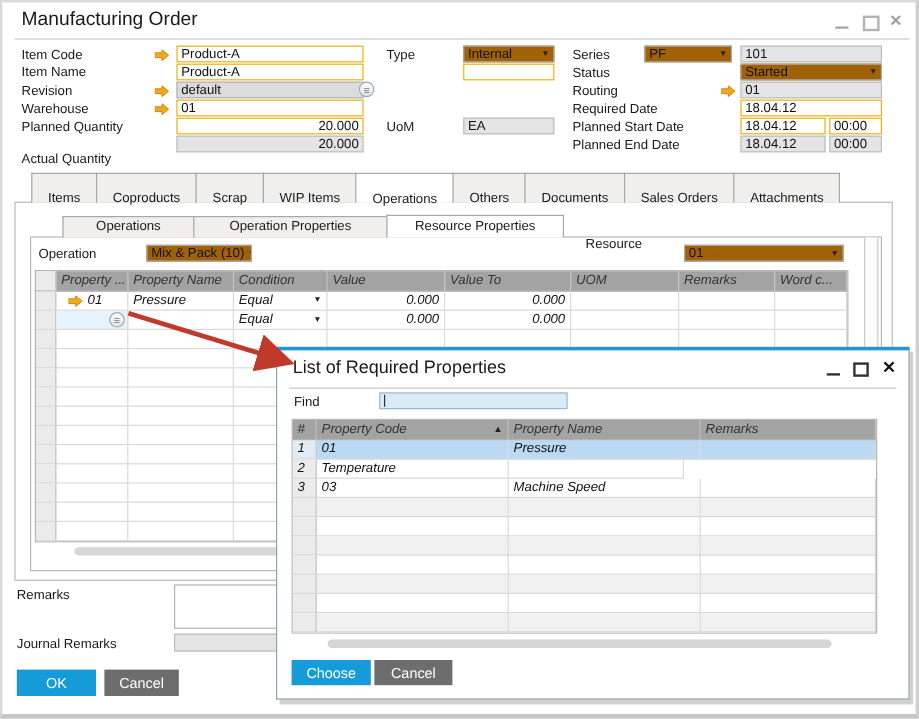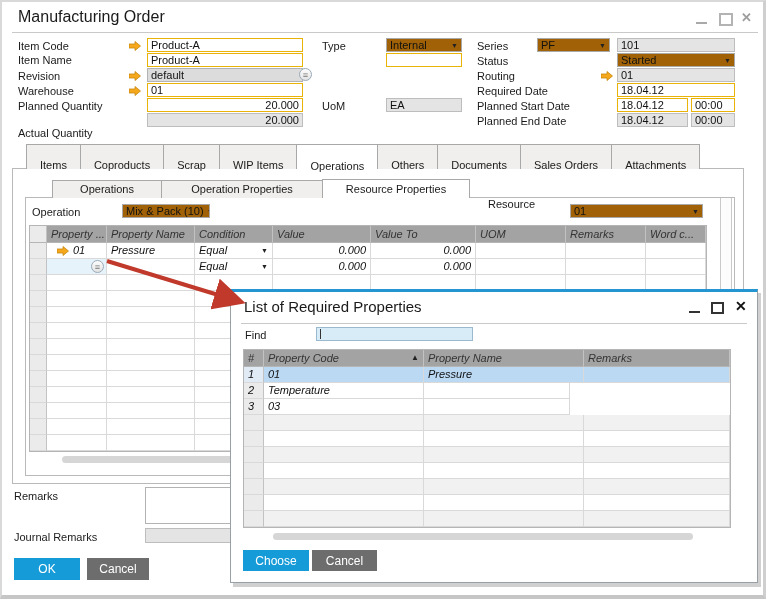--- a/index.html
+++ b/index.html
@@ -386,20 +386,21 @@
         <i class="c d3 rowsel"></i>
       </div>
       <div class="trow">
         <i class="c ind d0">2</i>
         <i class="c d2">Temperature</i>
         <i class="c d3"></i>
       </div>
       <div class="trow">
         <i class="c ind d0">3</i>
         <i class="c d1">03</i>
+        <i class="c d2">Machine Speed</i>
         <i class="c d3"></i>
       </div>
       <div class="trow">
           <i class="c ind d0"></i>
           <i class="c d1 alt"></i>
           <i class="c d2 alt"></i>
           <i class="c d3 alt"></i>
         </div>
       <div class="trow">
           <i class="c ind d0"></i>

